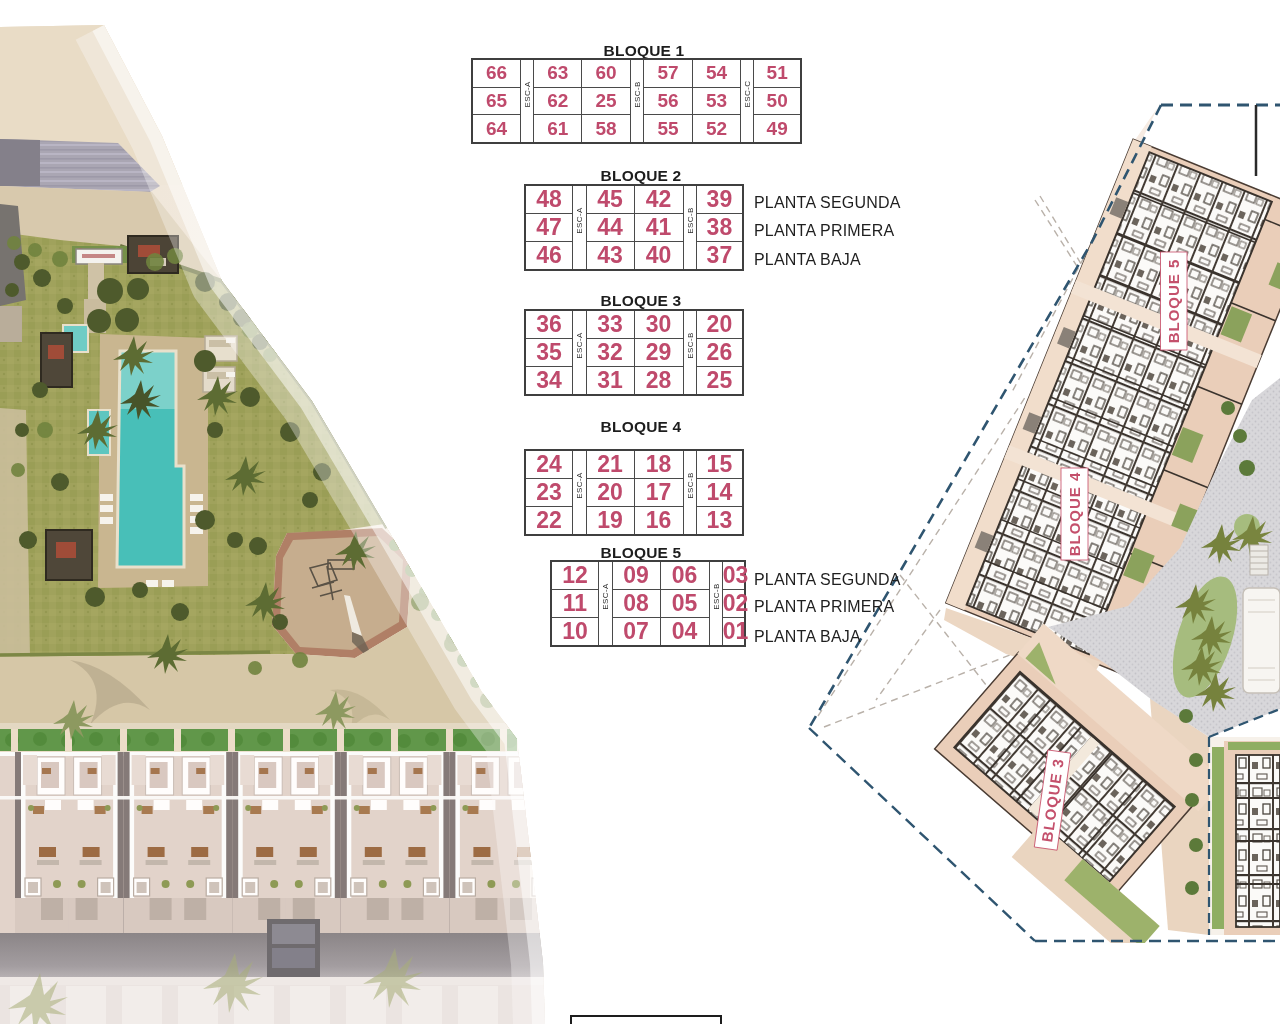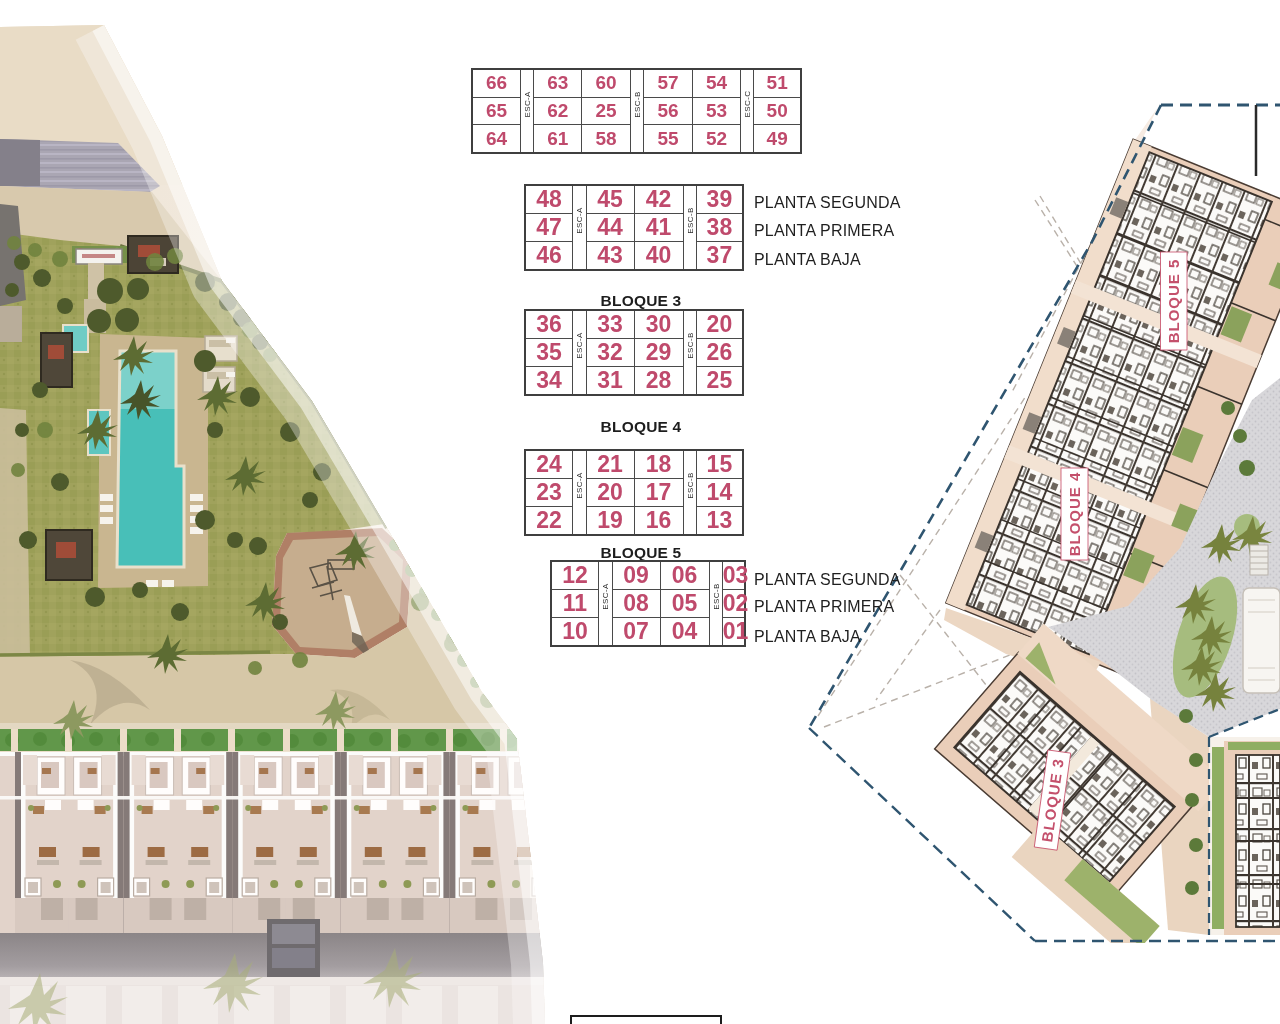--- a/index.html
+++ b/index.html
@@ -505,22 +505,23 @@
   <path d="M809,728 L1035,941" stroke-width="2.4" stroke-dasharray="12 7"></path>
   <path d="M1035,941 L1280,941" stroke-width="2.4" stroke-dasharray="12 7"></path>
   <path d="M1209,737 L1209,935" stroke-width="2.2" stroke-dasharray="10 6"></path>
   <path d="M1209,737 L1280,709" stroke-width="2.2" stroke-dasharray="10 6"></path>
 </g>
 
 <line x1="1256" y1="105" x2="1256" y2="176" stroke="#2a2a2a" stroke-width="2.5"></line>
 </g>
 </svg>
 
-
-<table class="tbl t1" style="left:471px;top:68px;width:331px;height:86px;padding-left:47px;">
+<div class="ttl" style="left:494px;top:42px;width:300px;">BLOQUE 1</div>
+
+<table class="tbl t1" style="left:471px;top:58px;width:331px;height:86px;padding-left:47px;">
 <colgroup>
         <col style="width:48.6px">
         <col style="width:13.2px">
         <col style="width:48px">
         <col style="width:48.5px">
         <col style="width:13.5px">
         <col style="width:48.7px">
         <col style="width:48.3px">
         <col style="width:13px">
         <col>
@@ -555,20 +556,21 @@
           <td>64</td>
           <td>61</td>
           <td>58</td>
           <td>55</td>
           <td>52</td>
           <td>49</td>
         </tr>
 </tbody>
     </table>
 
+<div class="ttl" style="left:491px;top:167px;width:300px;">BLOQUE 2</div>
 
 <table class="tbl tn" style="left:524px;top:184px;width:220px;height:87px;">
 <colgroup>
         <col style="width:47.5px">
         <col style="width:13.5px">
         <col style="width:48px">
         <col style="width:49px">
         <col style="width:13.3px">
         <col>
       </colgroup>

